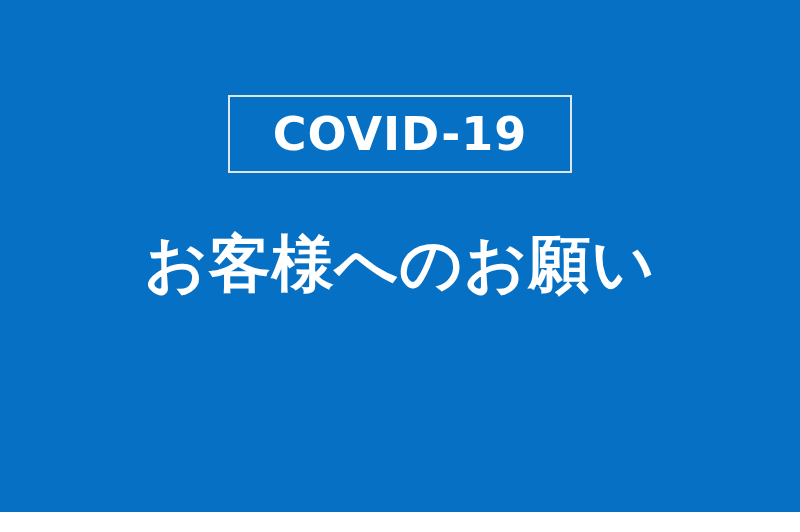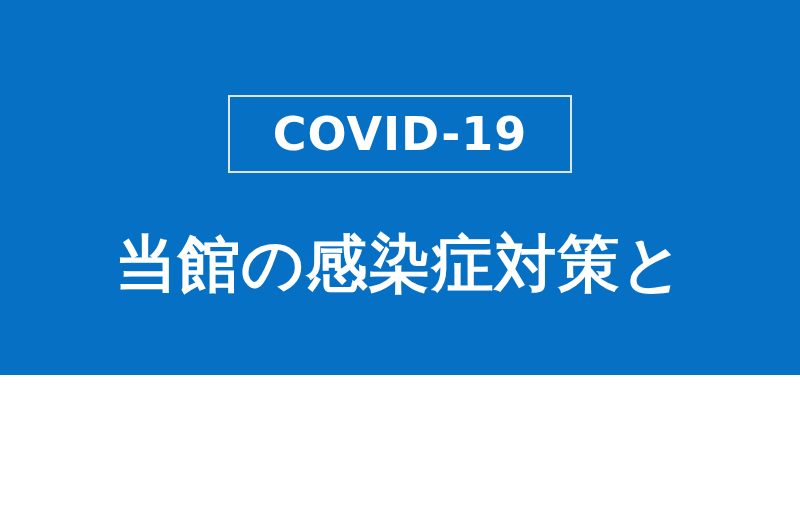--- a/index.html
+++ b/index.html
@@ -9,21 +9,21 @@
   }
 
   body {
     background: #ffffff;
     font-family: "DejaVu Sans", "Liberation Sans", sans-serif;
   }
 
   .banner {
     position: relative;
     width: 800px;
-    height: 375px;
+    height: 512px;
     overflow: hidden;
     box-sizing: border-box;
     display: flex;
     flex-direction: column;
     align-items: center;
   }
 
   
   .title-box {
     position: absolute;
@@ -72,16 +72,16 @@
 </head>
 <body>
 
 <div class="banner" style="background: rgb(5, 112, 196);">
 
   <div class="title-box" style="border-color: rgb(223, 230, 234);">
     <span class="title-text" style="color: rgb(255, 255, 255);">COVID-19</span>
   </div>
 
   <div class="headline">
-    <div class="headline-line" style="color: rgb(255, 255, 255);">当館の感染症対策と</div>
+    <div class="headline-line" style="color: rgb(255, 255, 255);">お客様へのお願い</div>
   </div>
 
 </div>
 
 </body></html>

